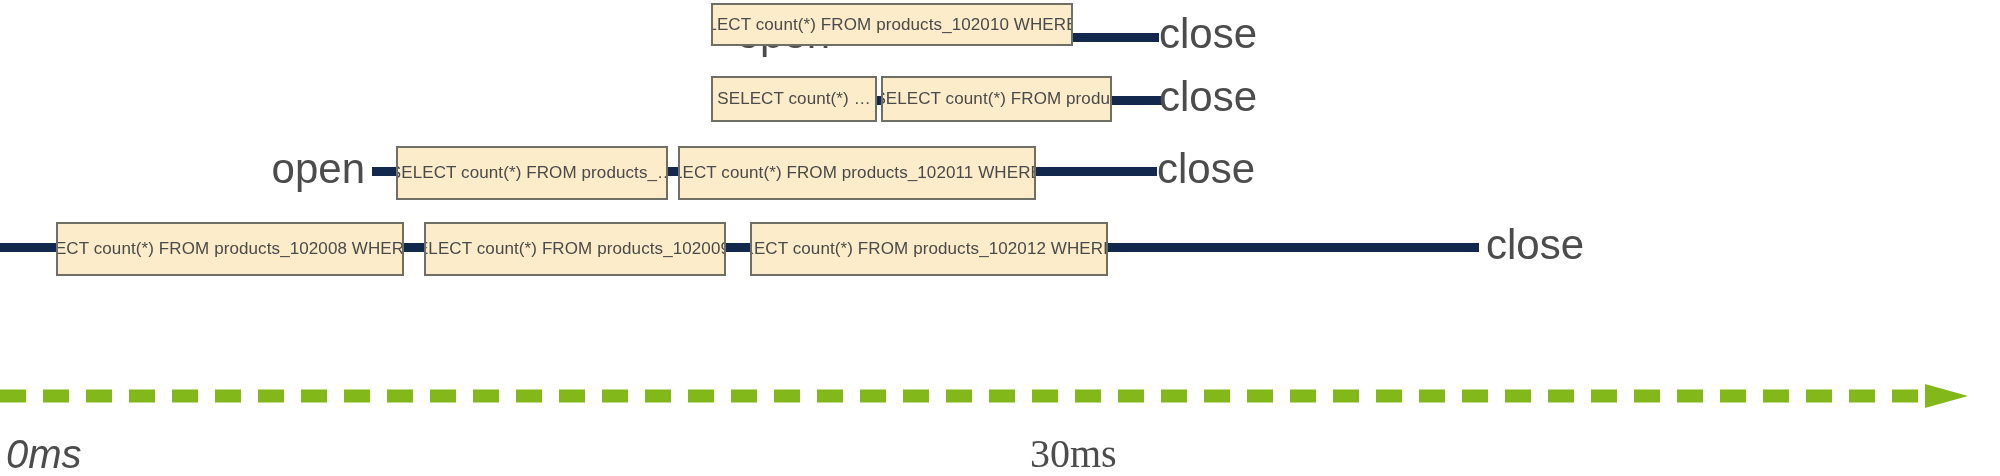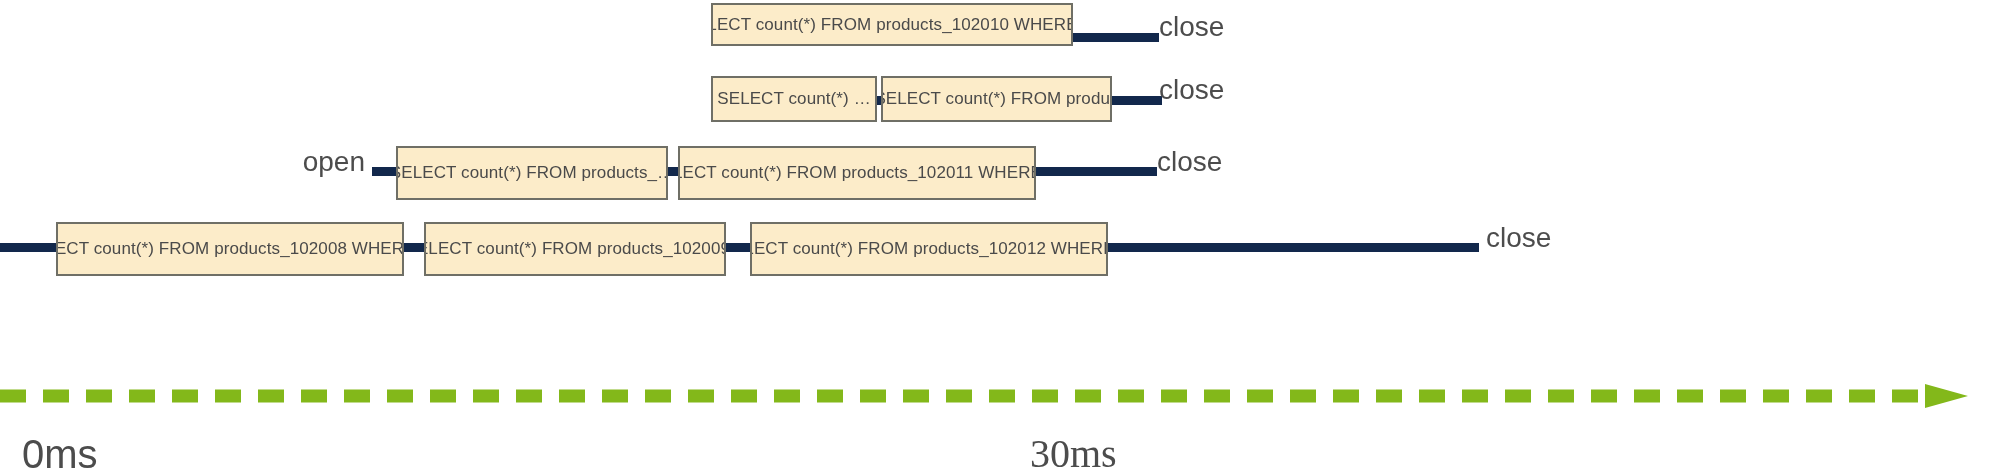--- a/index.html
+++ b/index.html
@@ -44,21 +44,21 @@
     font-size: 17px;
     color: #4a4a4a;
     letter-spacing: 0.1px;
     padding: 0 10px;
     font-family: "Liberation Sans", sans-serif;
   }
 
   
   .endpoint {
     position: absolute;
-    font-size: 28px;
+    font-size: 42px;
     color: #4c4c4c;
     font-family: "Liberation Sans", sans-serif;
     white-space: nowrap;
     line-height: 1;
   }
   .endpoint.left  { text-align: right; }
   .endpoint.right { text-align: left; }
 
   
   #time-arrow-wrap {
@@ -159,16 +159,16 @@
     <div class="endpoint right" style="left:1486px; top:224px; width:400px;">close</div>
   </div>
 
   <div id="time-arrow-wrap">
     <svg width="2000" height="34" viewBox="0 0 2000 34">
       <line x1="0" y1="14" x2="1930" y2="14" stroke="#83b81a" stroke-width="13" stroke-dasharray="26 17" stroke-linecap="butt"></line>
       <polygon points="1925,2 1968,14 1925,26" fill="#83b81a"></polygon>
     </svg>
   </div>
 
-  <div class="tick" style="left:22px;  top:434px;">0ms</div>
+  <div class="tick" style="left:6px;  top:434px;font-style:italic;">0ms</div>
   <div class="tick" style="left:1030px; top:434px;font-family:Liberation Serif, serif;">30ms</div>
 
 </div>
 
 </body></html>

